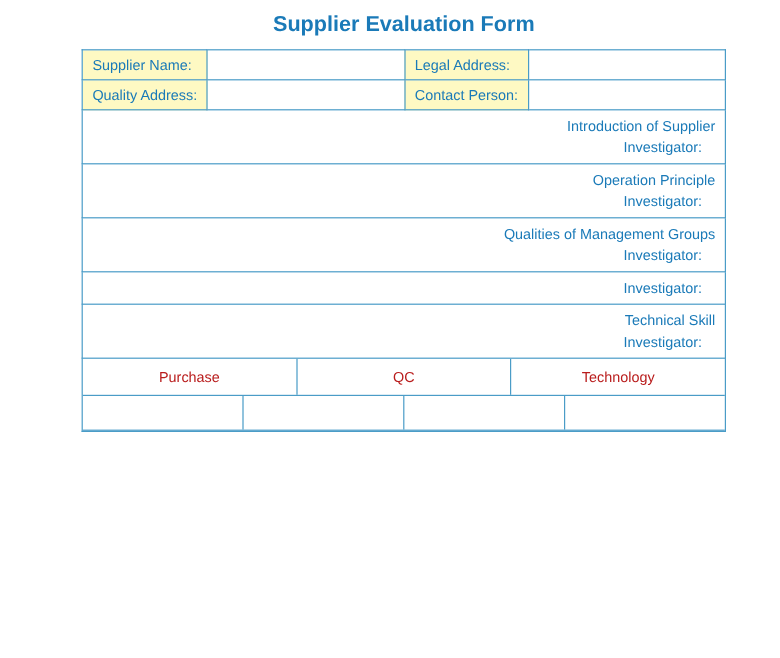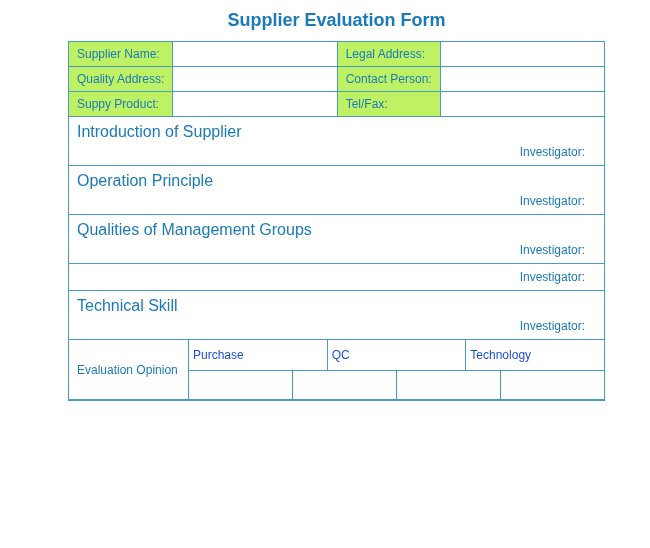--- a/index.html
+++ b/index.html
@@ -31,37 +31,38 @@
       width: 100%;
       border-collapse: collapse;
       border: 1px solid #4a9cc7;
     }
     .info-table td {
       border: 1px solid #4a9cc7;
       padding: 5px 8px;
       color: #1a7ab8;
     }
     .info-table .label-cell {
-      background: #bef264;
+      background: #fef9c3;
       white-space: nowrap;
       width: 90px;
     }
     .info-table .value-cell {
       width: 200px;
     }
     .section-block {
       border: 1px solid #4a9cc7;
       border-top: none;
       padding: 6px 8px 20px 8px;
       position: relative;
     }
     .section-block .section-title {
       color: #1a7ab8;
-      font-size: 16px;
+      font-size: 12px;
       margin-bottom: 4px;
+      text-align: right;
     }
     .investigator-line {
       text-align: right;
       color: #1a7ab8;
       font-size: 12px;
       position: absolute;
       bottom: 6px;
       right: 19px;
     }
     .eval-outer {
@@ -85,22 +86,23 @@
       flex: 1;
       display: flex;
       flex-direction: column;
     }
     .eval-header-cells {
       display: flex;
       border-bottom: 1px solid #4a9cc7;
     }
     .eval-header-cell {
       flex: 1;
+      text-align: center;
       padding: 8px 4px;
-      color: #1d4ed8;
+      color: #b91c1c;
       border-right: 1px solid #4a9cc7;
     }
     .eval-header-cell:last-child {
       border-right: none;
     }
     .eval-value-cells {
       display: flex;
     }
     .eval-value-cell {
       flex: 1;
@@ -124,26 +126,20 @@
     <td class="value-cell"></td>
     <td class="label-cell">Legal Address:</td>
     <td class="value-cell"></td>
   </tr>
         <tr>
     <td class="label-cell">Quality Address:</td>
     <td class="value-cell"></td>
     <td class="label-cell">Contact Person:</td>
     <td class="value-cell"></td>
   </tr>
-        <tr>
-    <td class="label-cell">Suppy Product:</td>
-    <td class="value-cell"></td>
-    <td class="label-cell">Tel/Fax:</td>
-    <td class="value-cell"></td>
-  </tr>
       </tbody>
   </table>
 
   <div id="sections-container">
       <div class="section-block">
     <div class="section-title">Introduction of Supplier</div>
     <div class="investigator-line">Investigator:</div>
   </div>
       <div class="section-block">
     <div class="section-title">Operation Principle</div>
@@ -157,21 +153,20 @@
     <div class="investigator-line">Investigator:</div>
   </div>
       <div class="section-block">
     <div class="section-title">Technical Skill</div>
     <div class="investigator-line">Investigator:</div>
   </div>
     </div>
 
   <div class="eval-outer">
     <div class="eval-header-row">
-      <div class="eval-opinion-label">Evaluation Opinion</div>
       <div class="eval-cols">
         <div class="eval-header-cells" id="eval-header-cells">
             <div class="eval-header-cell">Purchase</div>
             <div class="eval-header-cell">QC</div>
             <div class="eval-header-cell">Technology</div>
           </div>
         <div class="eval-value-cells" id="eval-value-cells">
             <div class="eval-value-cell"></div>
             <div class="eval-value-cell"></div>
             <div class="eval-value-cell"></div>

